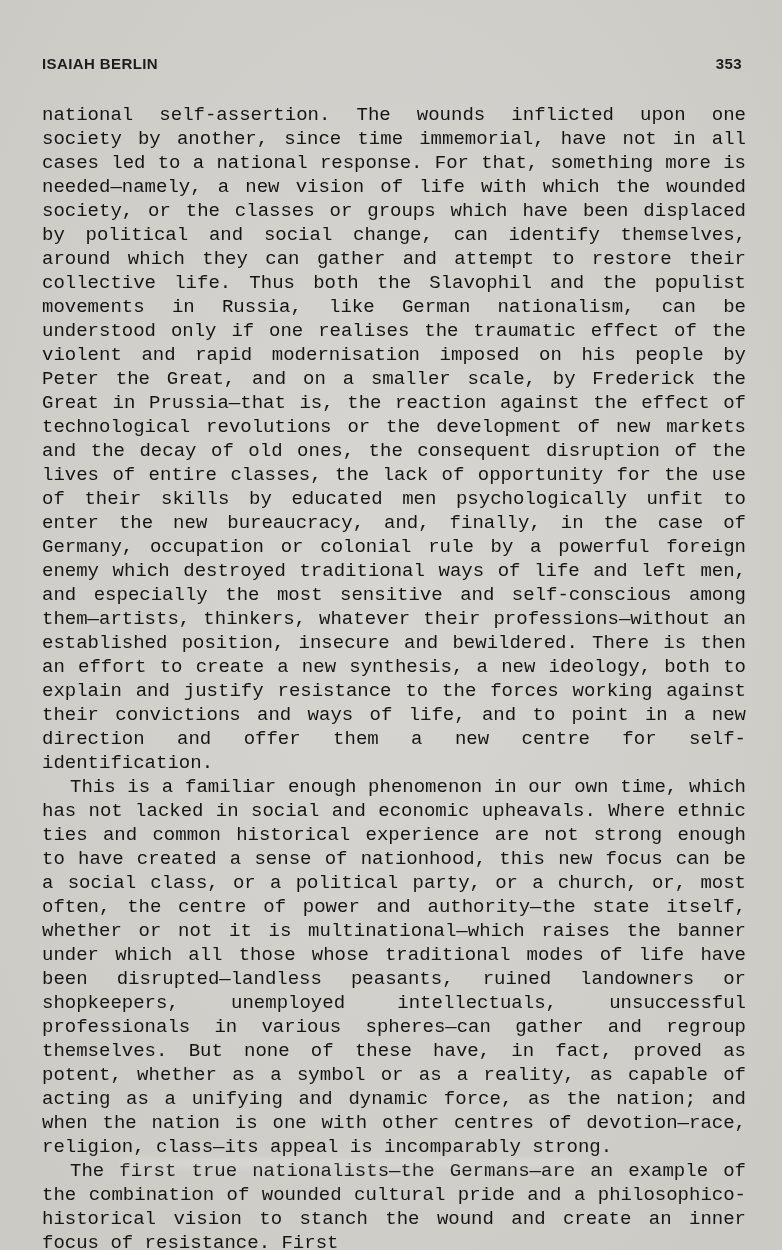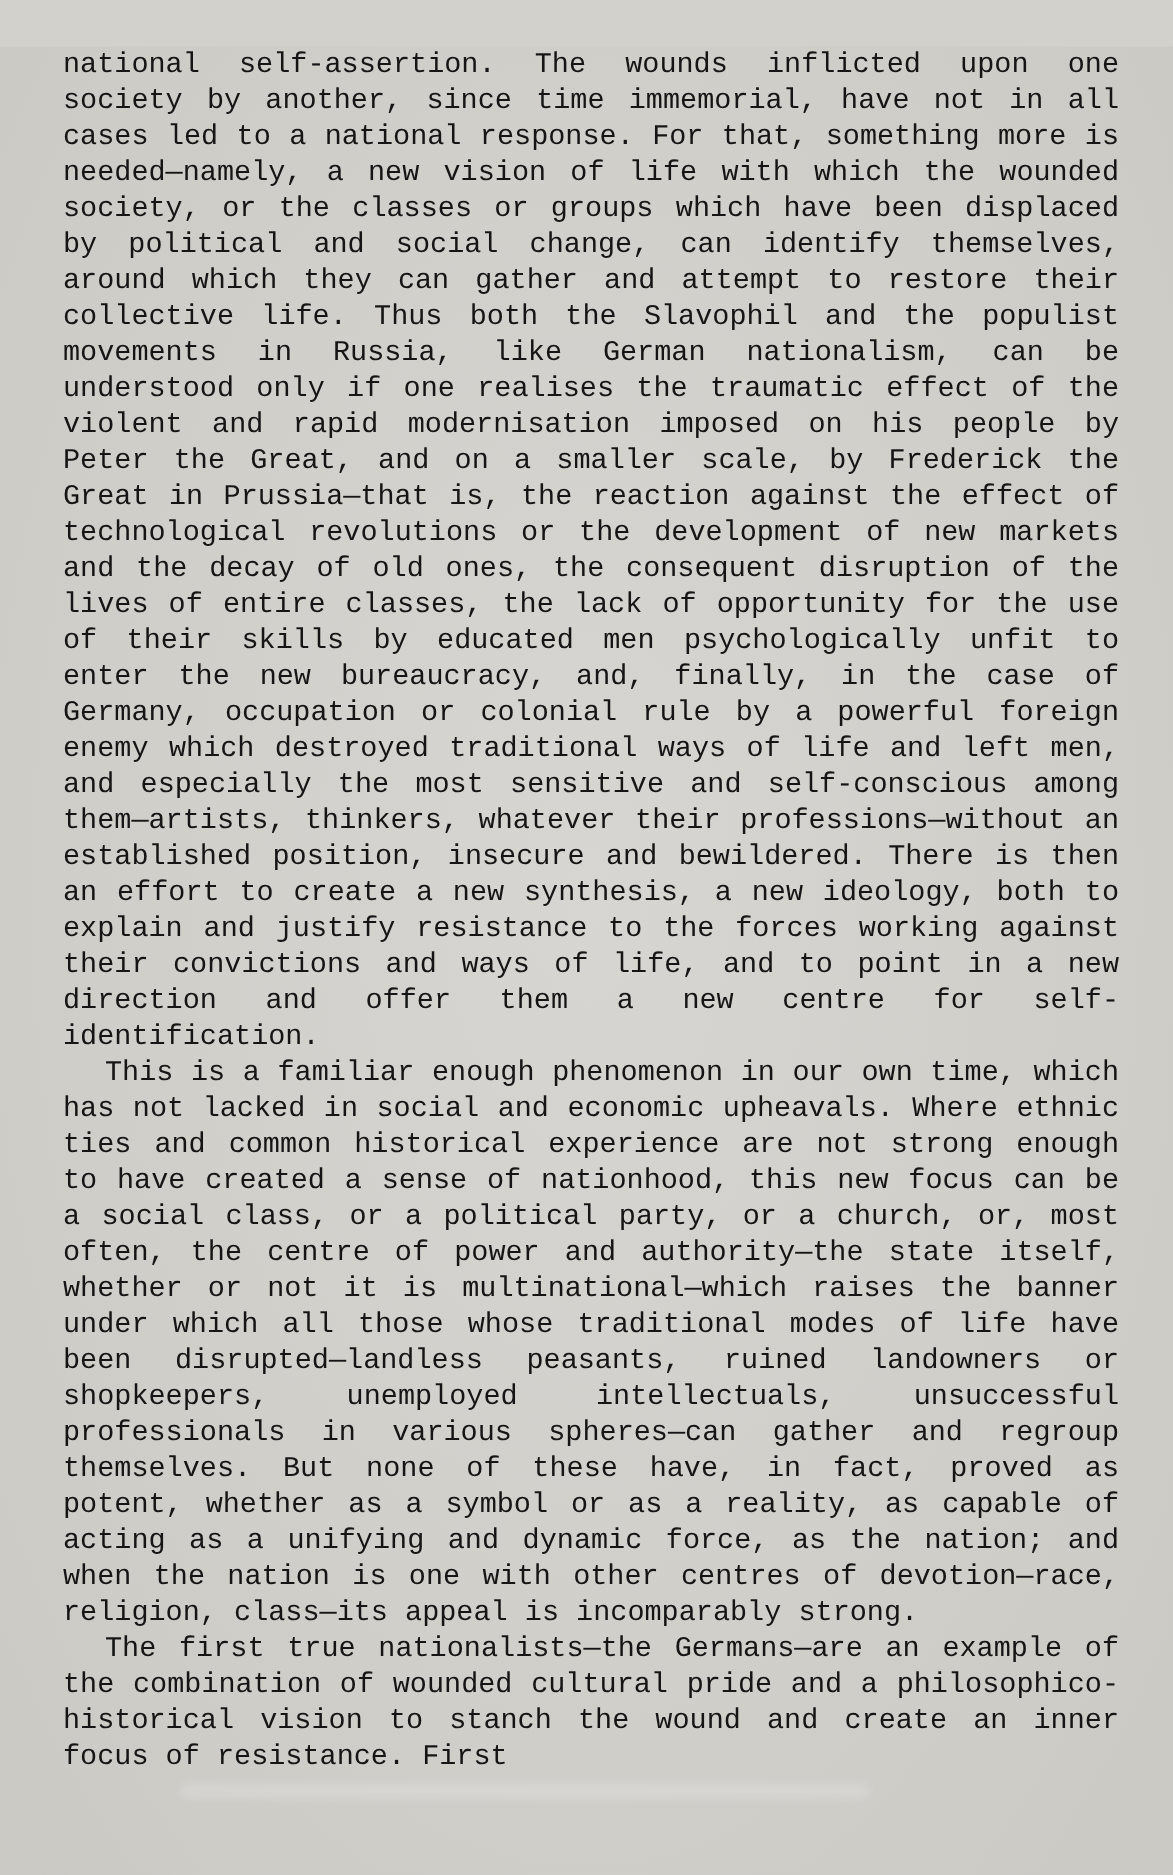--- a/index.html
+++ b/index.html
@@ -56,20 +56,24 @@
     background: rgba(255,255,255,0.18);
     border-radius: 5px;
     filter: blur(3px);
   }
 </style>
 </head>
 <body>
 
 <div class="scan-page">
 
+  <header class="running-header">
+    <span class="running-head">ISAIAH BERLIN</span>
+    <span class="page-number">353</span>
+  </header>
 
   <main class="text-block">
     <p class="para no-indent">national self-assertion. The wounds inflicted upon one society by another, since time immemorial, have not in all cases led to a national response. For that, something more is needed—namely, a new vision of life with which the wounded society, or the classes or groups which have been displaced by political and social change, can identify themselves, around which they can gather and attempt to restore their collective life. Thus both the Slavophil and the populist movements in Russia, like German nationalism, can be understood only if one realises the traumatic effect of the violent and rapid modernisation imposed on his people by Peter the Great, and on a smaller scale, by Frederick the Great in Prussia—that is, the reaction against the effect of technological revolutions or the development of new markets and the decay of old ones, the consequent disruption of the lives of entire classes, the lack of opportunity for the use of their skills by educated men psychologically unfit to enter the new bureaucracy, and, finally, in the case of Germany, occupation or colonial rule by a powerful foreign enemy which destroyed traditional ways of life and left men, and especially the most sensitive and self-conscious among them—artists, thinkers, whatever their professions—without an established position, insecure and bewildered. There is then an effort to create a new synthesis, a new ideology, both to explain and justify resistance to the forces working against their convictions and ways of life, and to point in a new direction and offer them a new centre for self-identification.</p>
     <p class="para">This is a familiar enough phenomenon in our own time, which has not lacked in social and economic upheavals. Where ethnic ties and common historical experience are not strong enough to have created a sense of nationhood, this new focus can be a social class, or a political party, or a church, or, most often, the centre of power and authority—the state itself, whether or not it is multinational—which raises the banner under which all those whose traditional modes of life have been disrupted—landless peasants, ruined landowners or shopkeepers, unemployed intellectuals, unsuccessful professionals in various spheres—can gather and regroup themselves. But none of these have, in fact, proved as potent, whether as a symbol or as a reality, as capable of acting as a unifying and dynamic force, as the nation; and when the nation is one with other centres of devotion—race, religion, class—its appeal is incomparably strong.</p>
     <p class="para">The first true nationalists—the Germans—are an example of the combination of wounded cultural pride and a philosophico-historical vision to stanch the wound and create an inner focus of resistance. First</p>
   </main>
 
   <div class="scan-artifact"></div>
 
 </div>

